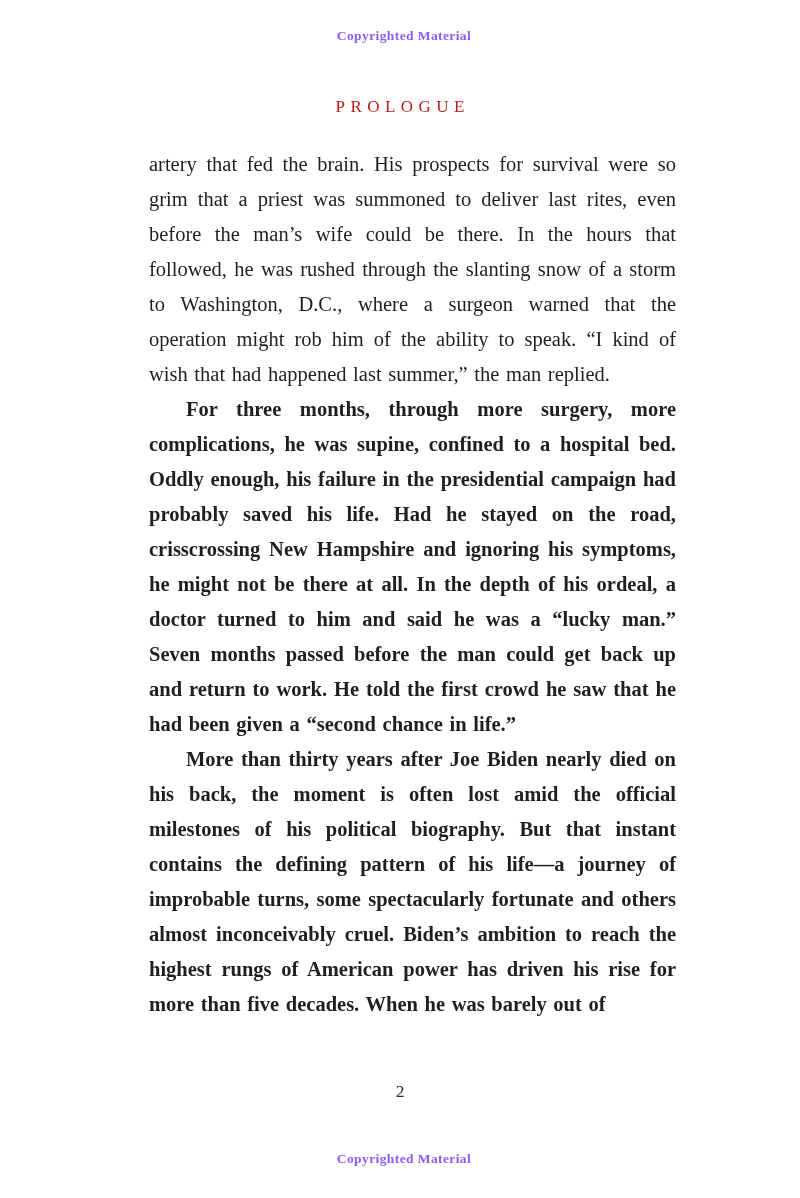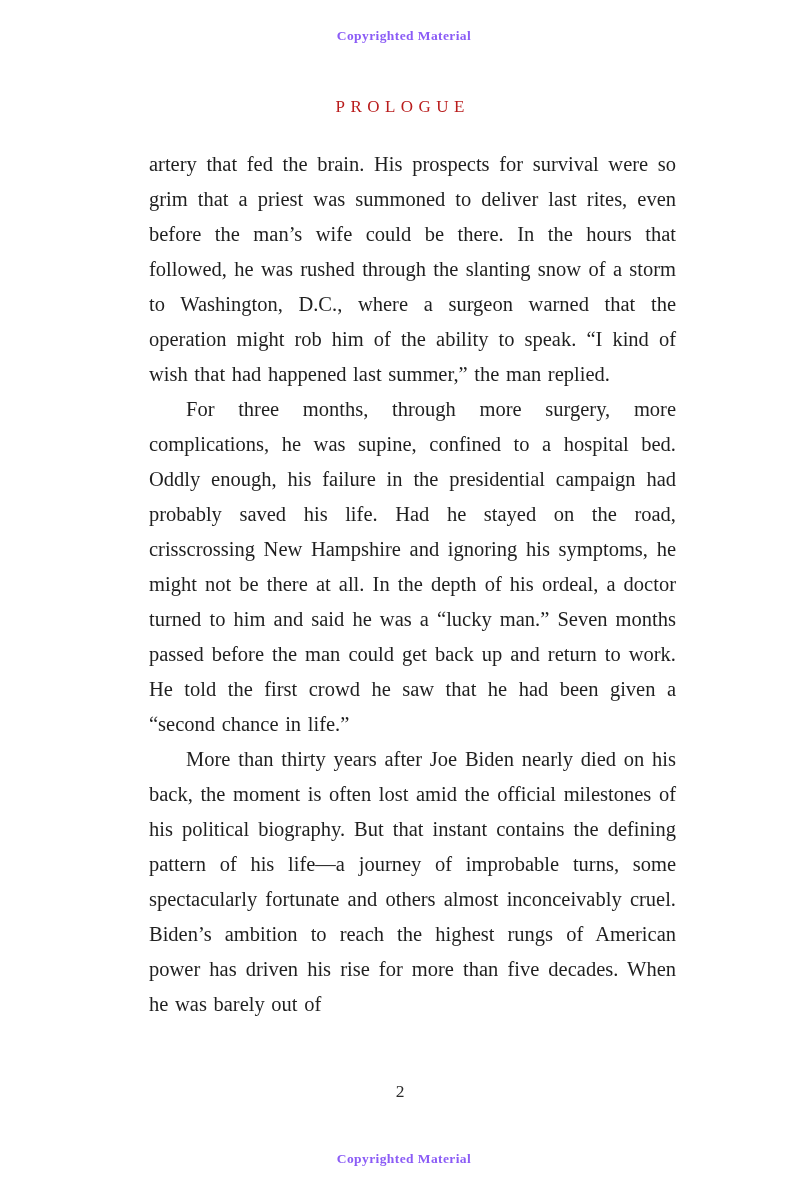--- a/index.html
+++ b/index.html
@@ -54,20 +54,21 @@
     margin: 0;
     padding: 0;
     text-align: justify;
     font-size: 20.5px;
     line-height: 35px;
     word-spacing: 1.5px;
     color: #1f1f1f;
   }
   .text-block p.indented {
     text-indent: 37px;
+    font-weight: bold;
   }
   .page-number {
     position: absolute;
     top: 1081px;
     left: 0;
     width: 100%;
     text-align: center;
     font-family: "Liberation Serif", serif;
     font-size: 17.5px;
     color: #2b2b2b;

